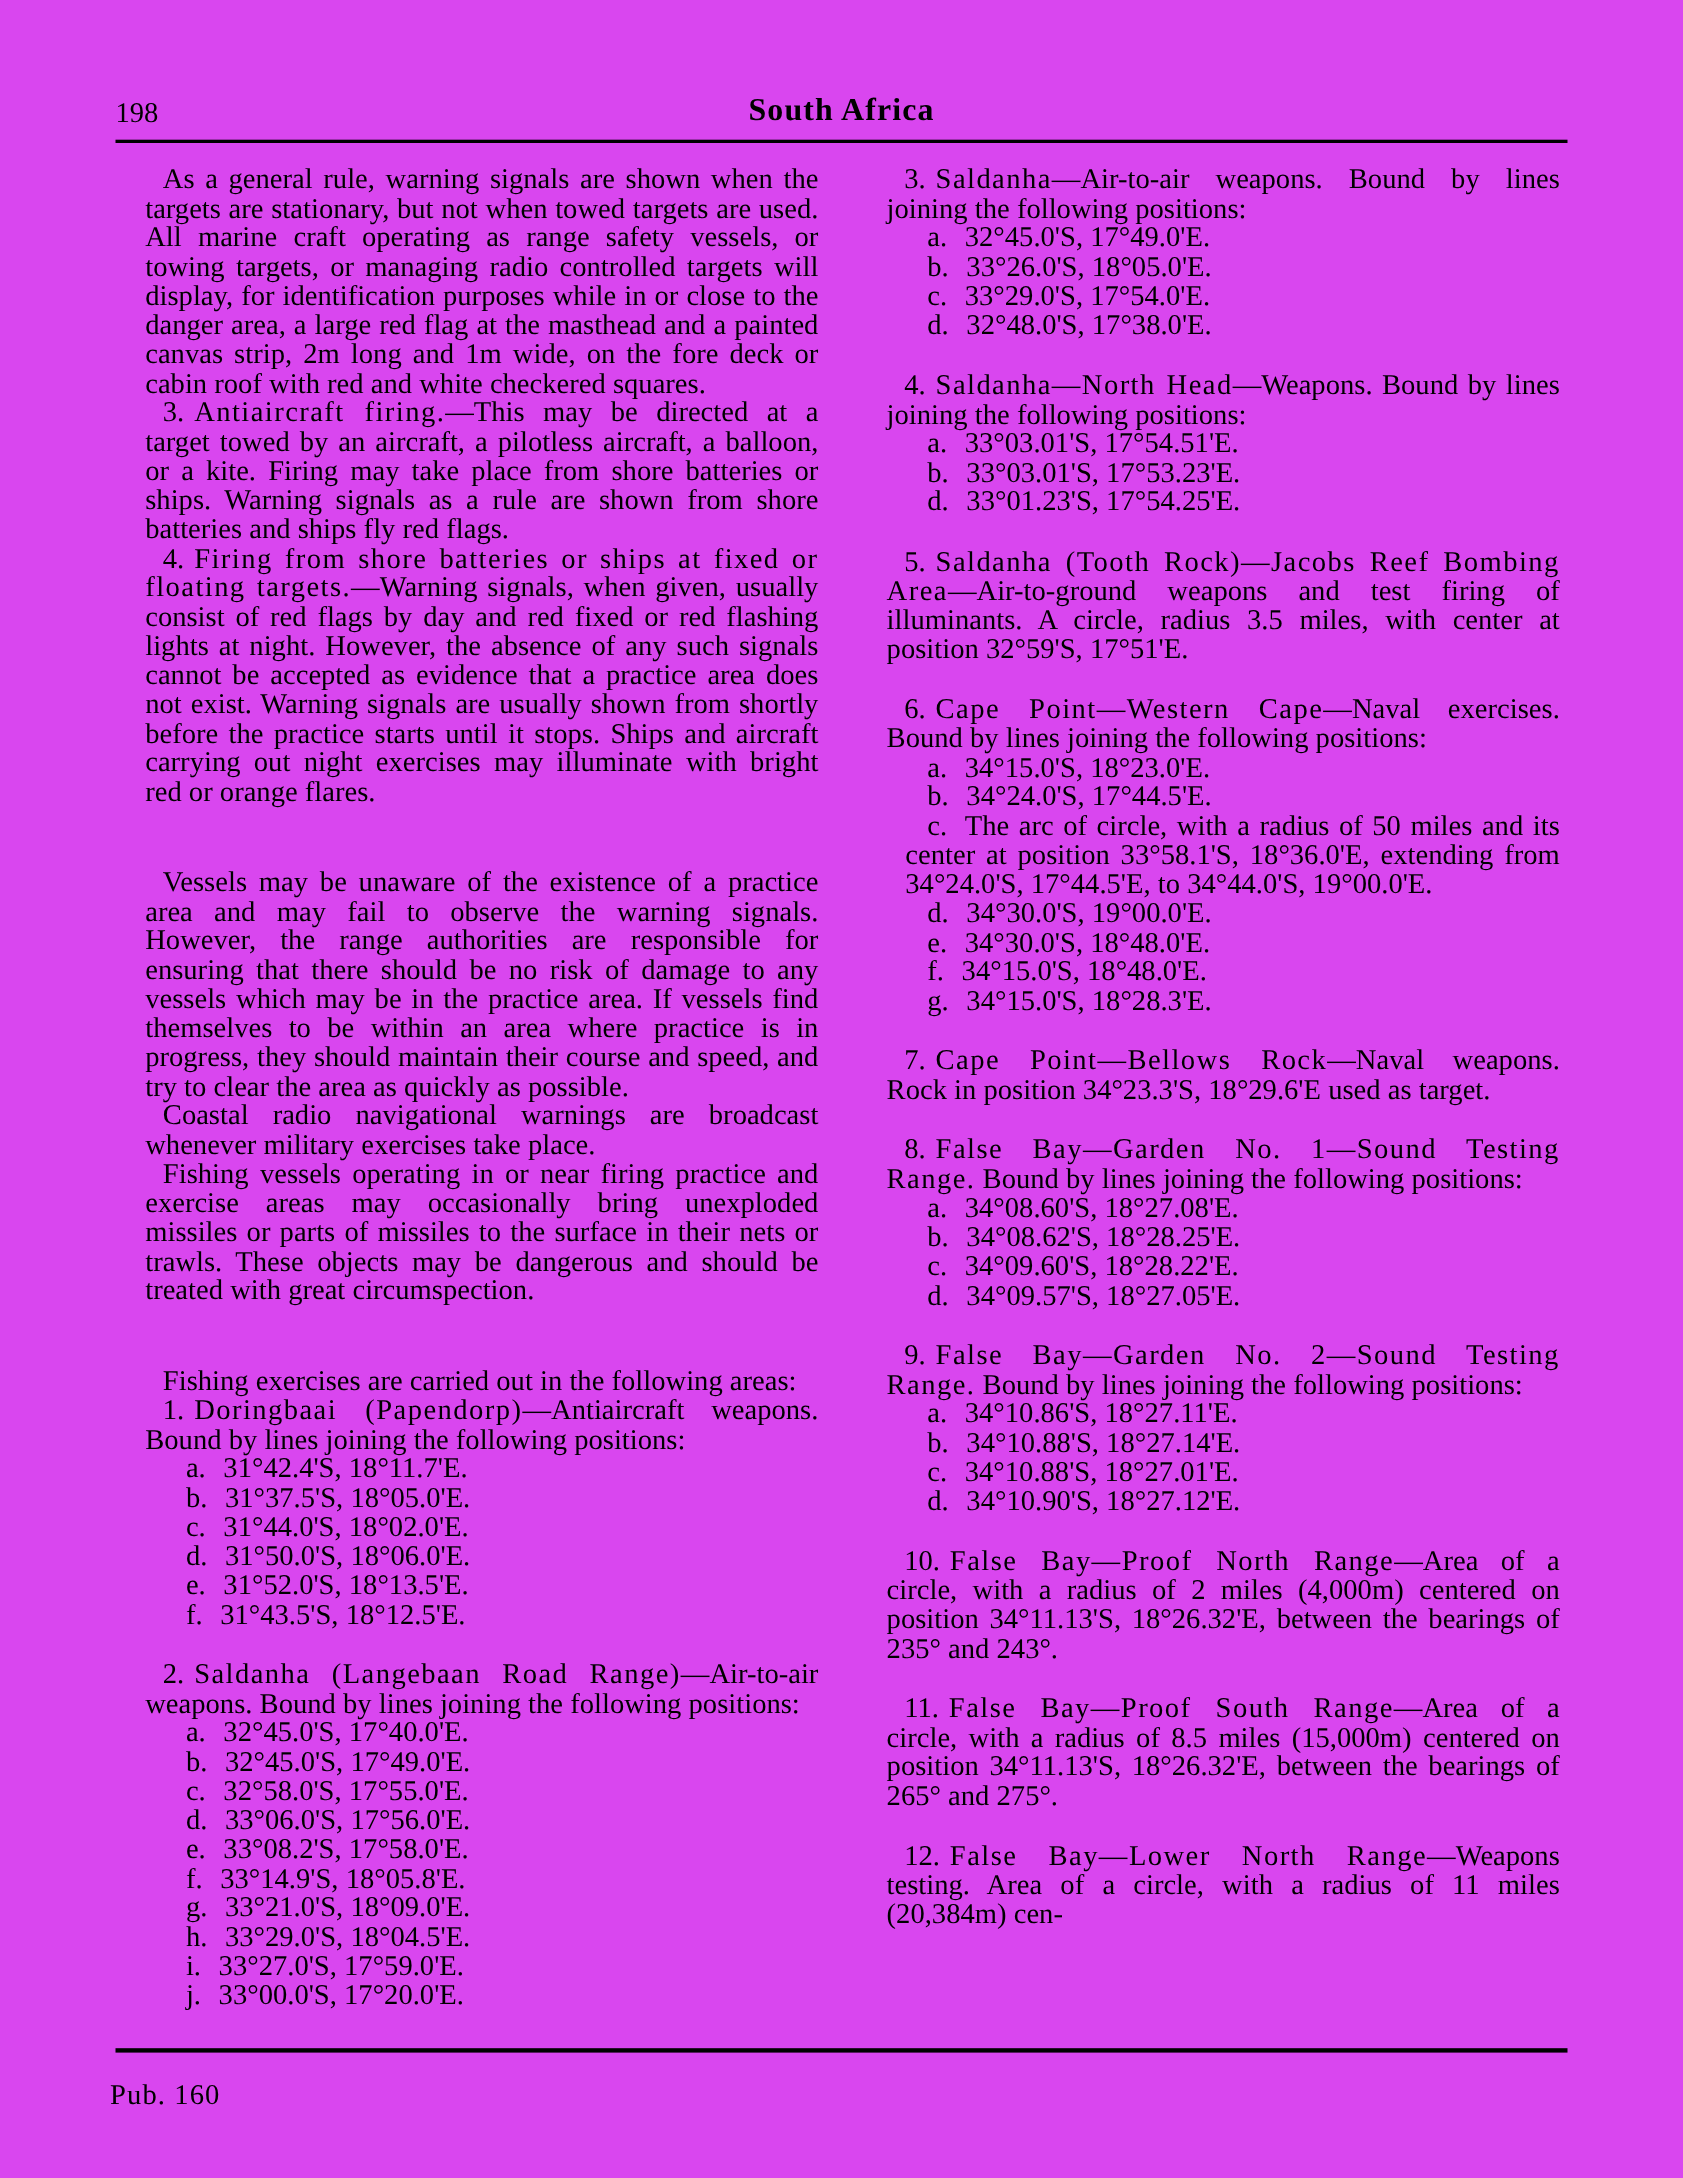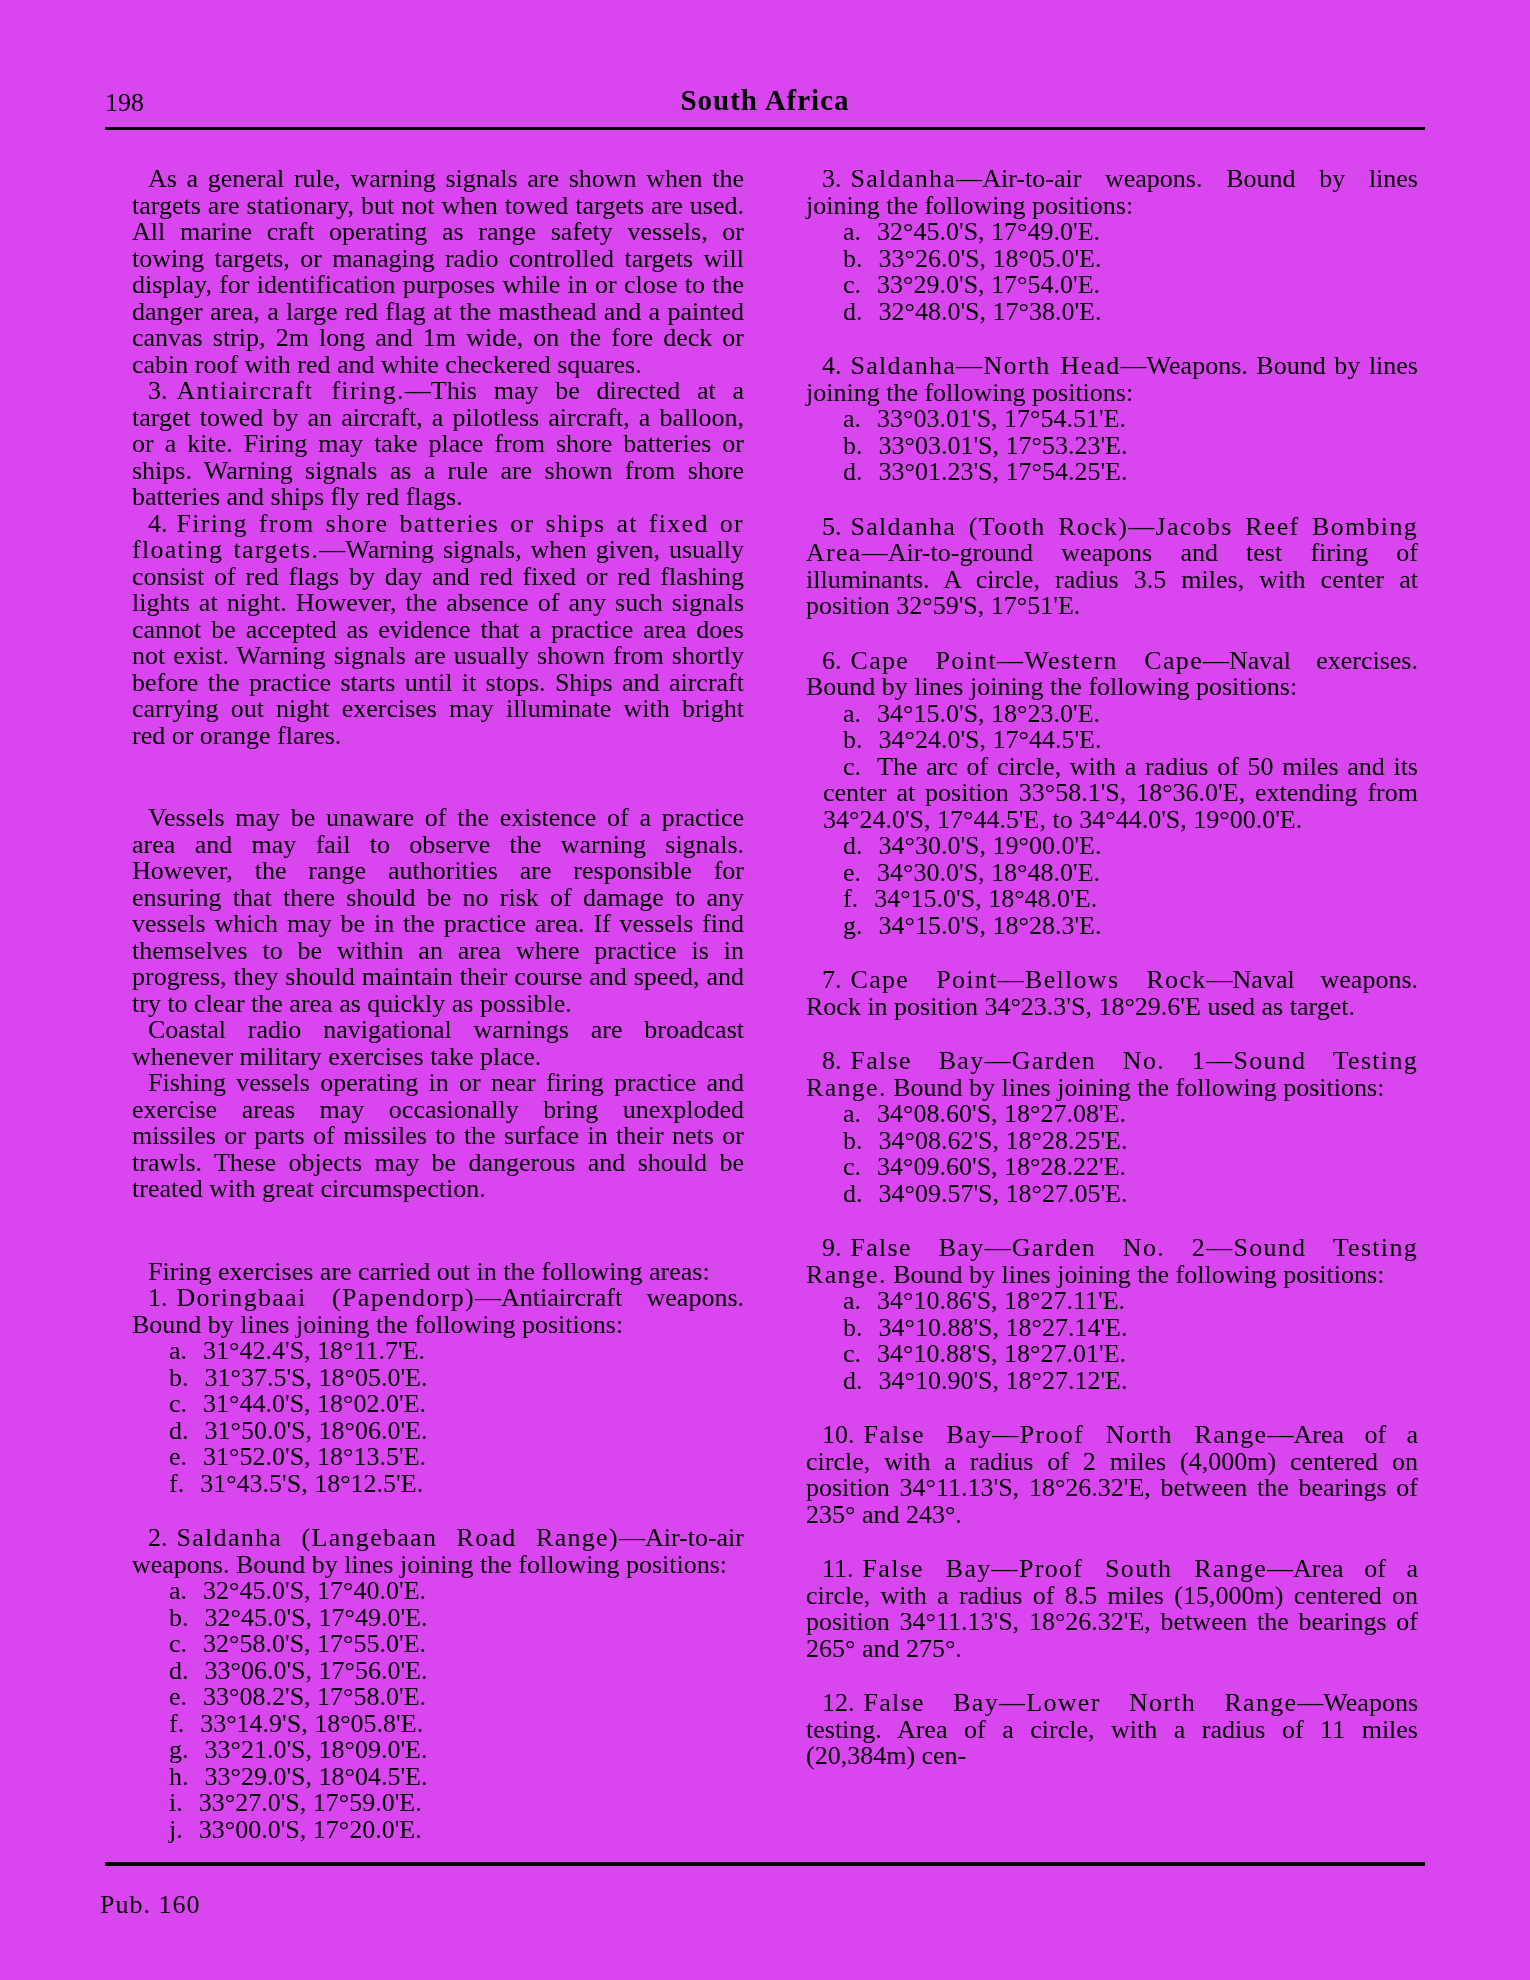--- a/index.html
+++ b/index.html
@@ -3,21 +3,21 @@
 <meta charset="utf-8">
 <style>
   html,body{margin:0;padding:0;background:#e8e8e8;}
   .page{position:relative;width:1530px;height:1980px;background:#d946ef;overflow:hidden;
         font-family:"Liberation Serif","DejaVu Serif",serif;color:#000;}
   .runhead{position:absolute;top:84px;left:105px;right:105px;height:36px;}
   .pageno{position:absolute;left:0;top:4px;font-size:26px;}
   .runtitle{position:absolute;left:50%;top:0;transform:translateX(-50%);
             font-size:29px;font-weight:bold;letter-spacing:1px;white-space:nowrap;}
   .headrule{position:absolute;top:127px;left:105px;right:105px;height:3px;background:#000;}
-  .cols{position:absolute;top:150px;left:132px;width:1286px;display:flex;gap:62px;margin-top:16px;}
+  .cols{position:absolute;top:150px;left:132px;width:1286px;display:flex;gap:62px;}
   .col{width:612px;font-size:26px;line-height:26.5px;text-align:justify;}
   .col p{margin:0;}
   .para{text-indent:16px;}
   .item{text-indent:16px;}
   .num{margin-right:9px;}
   .hd{letter-spacing:1.3px;}
   .coord{padding-left:17px;text-indent:20px;}
   .clet{margin-right:16px;}
   .gap{height:28px;}
   .gap.big{height:56px;}
@@ -37,21 +37,21 @@
   <div class="cols">
     <div class="col">
         <p class="para">As a general rule, warning signals are shown when the targets are stationary, but not when towed targets are used. All marine craft operating as range safety vessels, or towing targets, or managing radio controlled targets will display, for identification purposes while in or close to the danger area, a large red flag at the masthead and a painted canvas strip, 2m long and 1m wide, on the fore deck or cabin roof with red and white checkered squares.</p>
         <p class="item"><span class="num">3.</span><span class="hd">Antiaircraft firing.</span><span>—This may be directed at a target towed by an aircraft, a pilotless aircraft, a balloon, or a kite. Firing may take place from shore batteries or ships. Warning signals as a rule are shown from shore batteries and ships fly red flags.</span></p>
         <p class="item"><span class="num">4.</span><span class="hd">Firing from shore batteries or ships at fixed or floating targets.</span><span>—Warning signals, when given, usually consist of red flags by day and red fixed or red flashing lights at night. However, the absence of any such signals cannot be accepted as evidence that a practice area does not exist. Warning signals are usually shown from shortly before the practice starts until it stops. Ships and aircraft carrying out night exercises may illuminate with bright red or orange flares.</span></p>
         <div class="gap big"></div>
         <p class="para">Vessels may be unaware of the existence of a practice area and may fail to observe the warning signals. However, the range authorities are responsible for ensuring that there should be no risk of damage to any vessels which may be in the practice area. If vessels find themselves to be within an area where practice is in progress, they should maintain their course and speed, and try to clear the area as quickly as possible.</p>
         <p class="para">Coastal radio navigational warnings are broadcast whenever military exercises take place.</p>
         <p class="para">Fishing vessels operating in or near firing practice and exercise areas may occasionally bring unexploded missiles or parts of missiles to the surface in their nets or trawls. These objects may be dangerous and should be treated with great circumspection.</p>
         <div class="gap big"></div>
-        <p class="para">Firing exercises are carried out in the following areas:</p>
+        <p class="para">Fishing exercises are carried out in the following areas:</p>
         <p class="item"><span class="num">1.</span><span class="hd">Doringbaai (Papendorp)</span><span>—Antiaircraft weapons. Bound by lines joining the following positions:</span></p>
         <p class="coord"><span class="clet">a.</span><span>31°42.4'S, 18°11.7'E.</span></p>
         <p class="coord"><span class="clet">b.</span><span>31°37.5'S, 18°05.0'E.</span></p>
         <p class="coord"><span class="clet">c.</span><span>31°44.0'S, 18°02.0'E.</span></p>
         <p class="coord"><span class="clet">d.</span><span>31°50.0'S, 18°06.0'E.</span></p>
         <p class="coord"><span class="clet">e.</span><span>31°52.0'S, 18°13.5'E.</span></p>
         <p class="coord"><span class="clet">f.</span><span>31°43.5'S, 18°12.5'E.</span></p>
         <div class="gap"></div>
         <p class="item"><span class="num">2.</span><span class="hd">Saldanha (Langebaan Road Range)</span><span>—Air-to-air weapons. Bound by lines joining the following positions:</span></p>
         <p class="coord"><span class="clet">a.</span><span>32°45.0'S, 17°40.0'E.</span></p>

